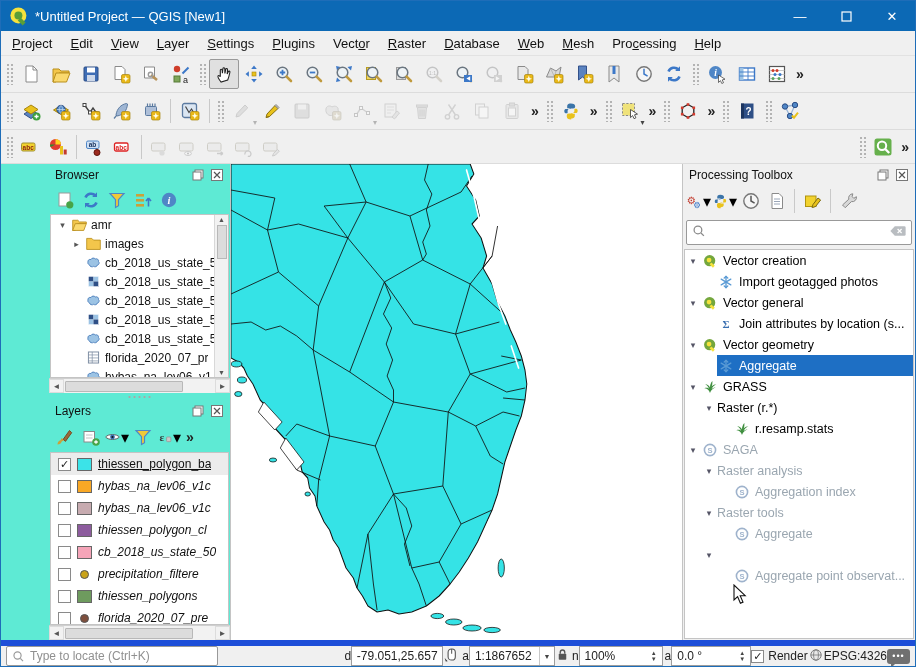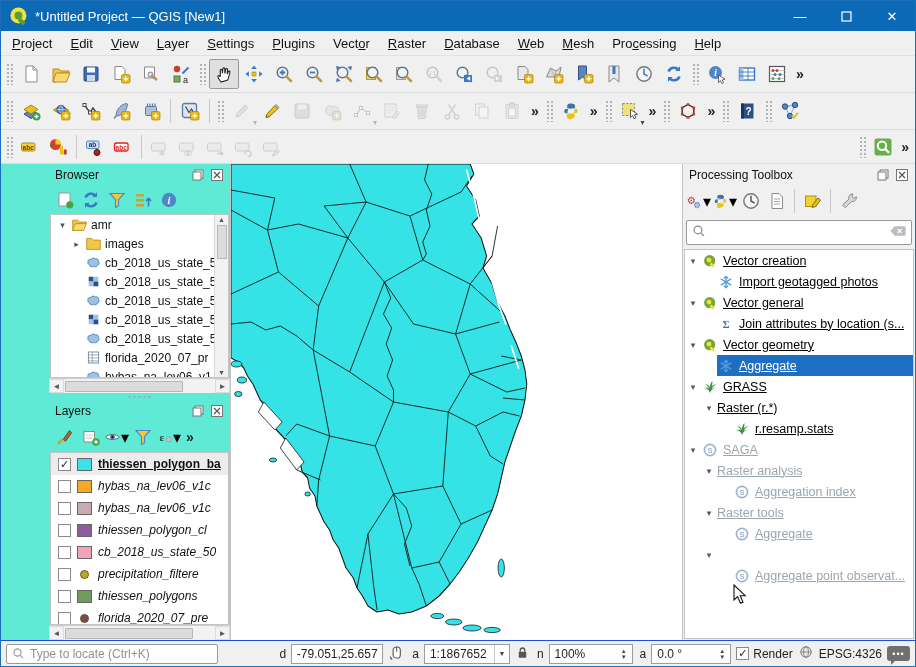--- a/index.html
+++ b/index.html
@@ -58,37 +58,37 @@
   .dots{width:26px;height:4px;background-image:radial-gradient(circle,#a8a8a8 1px,transparent 1.2px);background-size:5px 4px;}
   
   .llist{flex:1;background:#fff;border:1px solid #c4c4c4;margin:0 1px;overflow:hidden;font-size:12px;min-height:0;}
   .lrow{height:22px;display:flex;align-items:center;padding-left:7px;gap:6px;white-space:nowrap;}
   .lrow.sel{background:#ececec;}
   .cb{width:13px;height:13px;border:1px solid #8a8a8a;background:#fff;font-size:11px;line-height:11px;text-align:center;color:#222;flex:none;}
   .swatch{width:15px;height:13px;border:1px solid #666;flex:none;}
   .ldot{width:9px;height:9px;border-radius:50%;border:1px solid #555;margin:0 3px;flex:none;}
   .lname{overflow:hidden;color:#111;}
   .lname.it{font-style:italic;}
-  .lname.b{font-weight:bold;text-decoration:underline;}
+  .lname.b{font-weight:normal;text-decoration:underline;}
   
   .searchbox{margin:4px 3px;height:25px;border:1px solid #999;border-radius:2px;background:#fff;
              display:flex;align-items:center;padding:0 5px;gap:5px;font-size:12px;flex:none;}
   .searchbox .sval{flex:1;color:#111;margin-top:40px;}
   .ptree{flex:1;background:#fff;border:1px solid #c4c4c4;margin:0 1px 1px 1px;overflow:hidden;font-size:12.5px;min-height:0;}
   .prow{height:21px;display:flex;align-items:center;white-space:nowrap;}
   .prow .pexp{width:16px;text-align:center;font-size:9px;color:#556;flex:none;}
-  .prbody{display:flex;align-items:center;height:100%;flex:1;gap:4px;overflow:hidden;min-width:0;text-decoration:underline;}
+  .prbody{display:flex;align-items:center;height:100%;flex:1;gap:4px;overflow:hidden;min-width:0;}
   .prbody.sel{background:#1e6fc4;color:#fff;}
   .prow .plabel{overflow:hidden;}
   .prow.dis{color:#9aa6b0;}
   .prow.dis .picon{opacity:.55;filter:grayscale(.4);}
   .picon{width:18px;height:18px;flex:none;display:flex;align-items:center;justify-content:center;}
   
-  .statusbar{height:26px;display:flex;align-items:center;padding:0 5px;gap:5px;font-size:12px;
-             border-top:1px solid #1d4ed8;background:#f0f0f0;flex:none;color:#222;}
+  .statusbar{height:26px;display:flex;align-items:center;padding:0 5px;font-size:12px;
+             border-top:6px solid #1d4ed8;background:#f0f0f0;flex:none;color:#222;}
   .locate{width:212px;height:20px;border:1px solid #999;border-radius:2px;background:#fff;display:flex;
           align-items:center;gap:5px;padding:0 5px;color:#909090;flex:none;}
   .sbox{height:20px;border:1px solid #9d9d9d;background:#fff;display:flex;align-items:center;padding:0 5px;gap:3px;}
   .slabel{color:#222;margin-left:2px;}
   .spincol{display:flex;flex-direction:column;justify-content:center;font-size:6px;color:#444;line-height:6px;margin-left:auto;}
   .ddown{width:15px;height:18px;border-left:1px solid #c8c8c8;display:flex;align-items:center;justify-content:center;font-size:7px;color:#444;margin-left:auto;}
   .bubble{width:23px;height:15px;background:#707070;border-radius:3px;position:relative;display:flex;align-items:center;justify-content:center;color:#fff;font-size:9px;letter-spacing:1px;}
   .bubble:after{content:"";position:absolute;left:4px;bottom:-4px;border:4px solid transparent;border-top-color:#707070;border-left-color:#707070;}
   .cursor{position:absolute;left:732px;top:583px;z-index:50;pointer-events:none;}
 </style>

